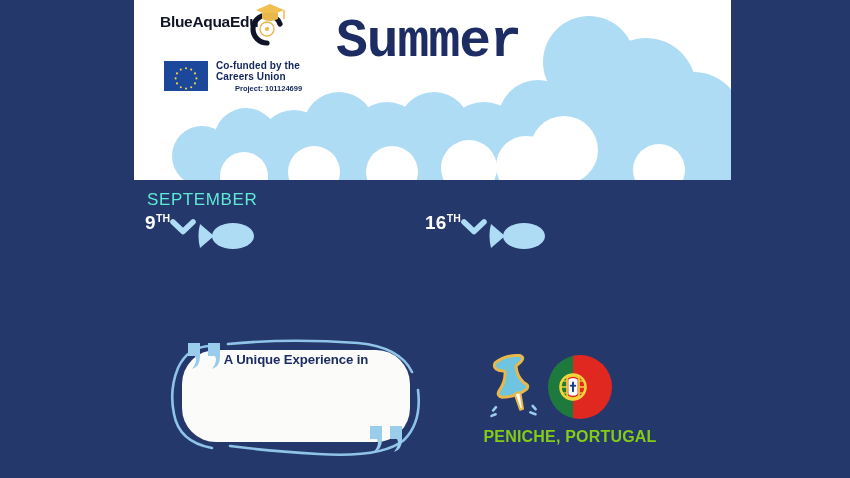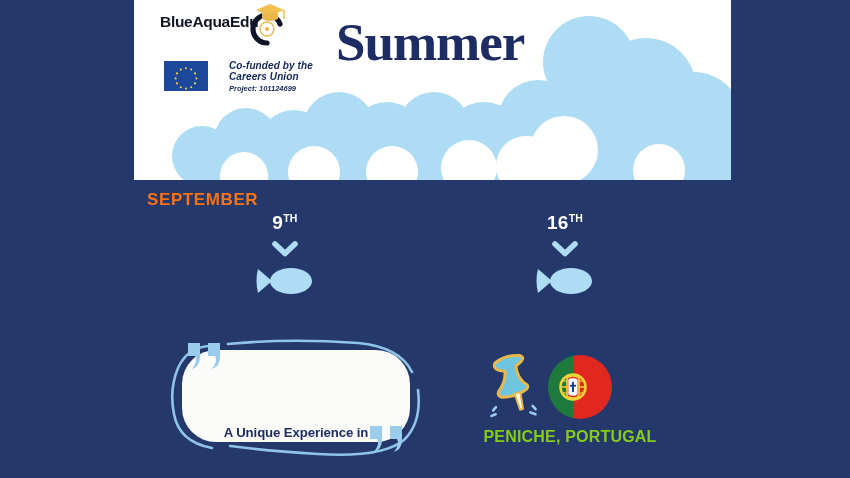--- a/index.html
+++ b/index.html
@@ -65,23 +65,22 @@
     width: 46px;
     height: 44px;
   }
 
   .eu-row {
     position: absolute;
     left: 16px;
     top: 56px;
     display: flex;
     align-items: flex-start;
-    gap: 21px;
+    gap: 8px;
     z-index: 5;
-    font-style: italic;
   }
   .eu-flag {
     width: 44px;
     height: 30px;
     flex: 0 0 auto;
     margin-top: 1px;
   }
   .eu-text {
     line-height: 1.13;
     padding-top: 0px;
@@ -92,32 +91,33 @@
     color: #13265c;
     letter-spacing: 0.1px;
     white-space: nowrap;
   }
   .eu-proj {
     font-size: 7.5px;
     font-weight: bold;
     color: #13265c;
     margin-top: 2px;
     white-space: nowrap;
+    margin-left: 19px;
   }
 
   .title-wrap {
     position: absolute;
     left: 190px;
     top: 18px;
     width: 400px;
     z-index: 4;
     text-align: left;
   }
   .title-summer {
-    font-family: Liberation Serif, serif;
+    font-family: Liberation Mono, monospace;
     font-weight: bold;
     font-size: 53px;
     color: #1d2d63;
     letter-spacing: -1px;
     line-height: 0.92;
     margin-left: 12px;
   }
   .title-school {
     font-family: "DejaVu Serif", "Liberation Serif", serif;
     font-weight: bold;
@@ -129,36 +129,36 @@
     margin-left: 44px;
     margin-top: -4px;
   }
 
   
   .month-label {
     position: absolute;
     left: 147px;
     top: 190px;
     font-size: 17px;
-    font-weight: bold;
-    color: #f97316;
+    font-weight: normal;
+    color: #5eead4;
     letter-spacing: 0.6px;
   }
   .dates-row {
     position: absolute;
     left: 145px;
     top: 212px;
     width: 560px;
     display: flex;
   }
   .date-col {
     flex: 1 1 0;
     display: flex;
-    flex-direction: column;
-    align-items: center;
+    flex-direction: row;
+    align-items: flex-start;
   }
   .date-num {
     color: #ffffff;
     font-size: 19px;
     font-weight: bold;
     letter-spacing: 0.3px;
   }
   .date-num sup {
     font-size: 10.5px;
     font-weight: bold;
@@ -192,21 +192,21 @@
   }
   .quote-box {
     position: absolute;
     left: 14px;
     top: 12px;
     width: 228px;
     height: 92px;
     background: #fbfbfa;
     border-radius: 34px;
     display: flex;
-    align-items: flex-end;
+    align-items: flex-start;
     justify-content: center;
   }
   .quote-text {
     text-align: center;
     color: #1d2d63;
     font-size: 13.2px;
     font-weight: bold;
     line-height: 1.45;
     letter-spacing: -0.1px;
     padding: 0 12px;

